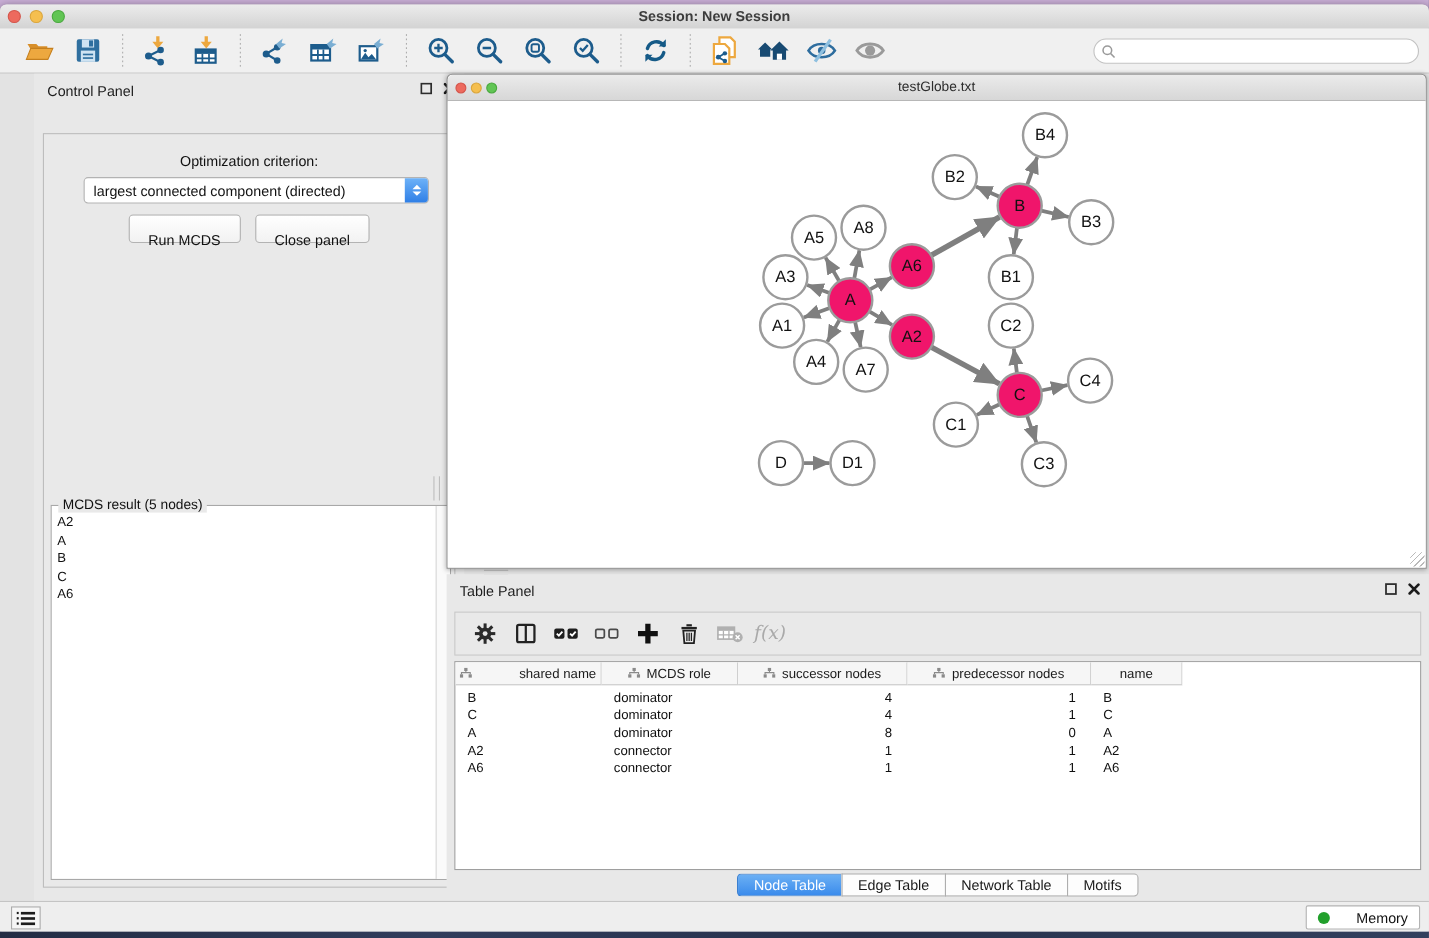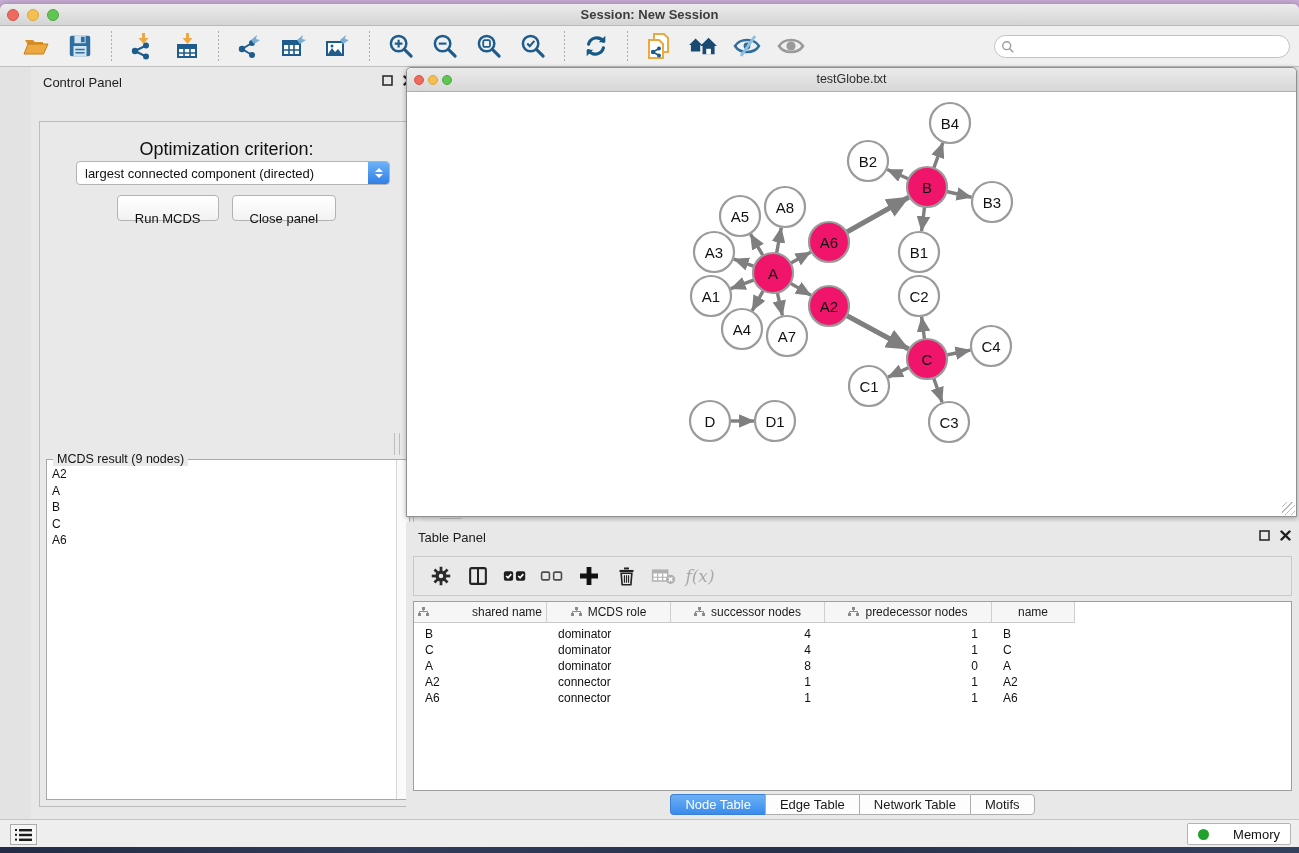--- a/index.html
+++ b/index.html
@@ -41,21 +41,21 @@
   .panel-title { position:absolute; left:12px; top:8px; font-size:13px; color:#1c1c1c; }
   .ph-icons { position:absolute; right:8px; top:8px; display:flex; gap:10px; align-items:center; }
   .cp-tabs { position:absolute; left:0; top:33px; width:100%; display:flex; justify-content:center; z-index:2; }
   .tab { height:21px; line-height:19px; padding:0 14px; font-size:13px; color:#1a1a1a; background:#fdfdfd;
     border:1px solid #aeaeae; border-right:none; }
   .tab:first-child { border-radius:4px 0 0 4px; }
   .tab:last-child { border-right:1px solid #aeaeae; border-radius:0 4px 4px 0; }
   .tab.sel { background:linear-gradient(#6cb0f4,#3a8bec); color:#fff; border-color:#3a7fd0; }
   .cp-box { position:absolute; left:8px; top:54px; width:375px; height:686px;
     border:1px solid #bdbdbd; background:#e9e9e9; }
-  .opt-label { position:absolute; left:0; top:17px; width:100%; text-align:center; font-size:18px; color:#111; }
+  .opt-label { position:absolute; left:0; top:17px; width:100%; text-align:center; font-size:13px; color:#111; }
   .cp-select { position:absolute; left:36px; top:39px; width:314px; height:24px; background:#fff;
     border:1px solid #b3b3b3; border-radius:4px; display:flex; align-items:center; }
   .cp-select .val { flex:1; font-size:13px; color:#111; padding-left:8px; white-space:nowrap; overflow:hidden; }
   .cp-select .spin { width:21px; height:22px; border-radius:0 3px 3px 0;
     background:linear-gradient(#6db2f8,#2f7fe6); display:flex; flex-direction:column; align-items:center; justify-content:center; gap:2px; }
   .spin i { width:0; height:0; border-left:4px solid transparent; border-right:4px solid transparent; }
   .spin .up { border-bottom:4px solid #fff; }
   .spin .dn { border-top:4px solid #fff; }
   .btn-row { position:absolute; left:0; top:73px; width:100%; display:flex; justify-content:center; gap:13px; }
   .mac-btn { height:23px; padding:12px 17px; font-size:13px; color:#111; background:linear-gradient(#ffffff,#f2f2f2);
@@ -288,21 +288,21 @@
             <span class="spin">
                 <i class="up"></i>
                 <i class="dn"></i>
               </span>
           </div>
           <div class="btn-row">
             <button class="mac-btn">Run MCDS</button>
             <button class="mac-btn">Close panel</button>
           </div>
           <div class="result-set">
-            <span class="result-legend">MCDS result (9 nodes)</span>
+            <span class="result-legend">MCDS result (5 nodes)</span>
             <div class="result-list" id="mcds-list">
                 <div class="result-item">A2</div>
                 <div class="result-item">A</div>
                 <div class="result-item">B</div>
                 <div class="result-item">C</div>
                 <div class="result-item">A6</div>
               </div>
             <div class="vtrack"></div>
           </div>
         </div>

